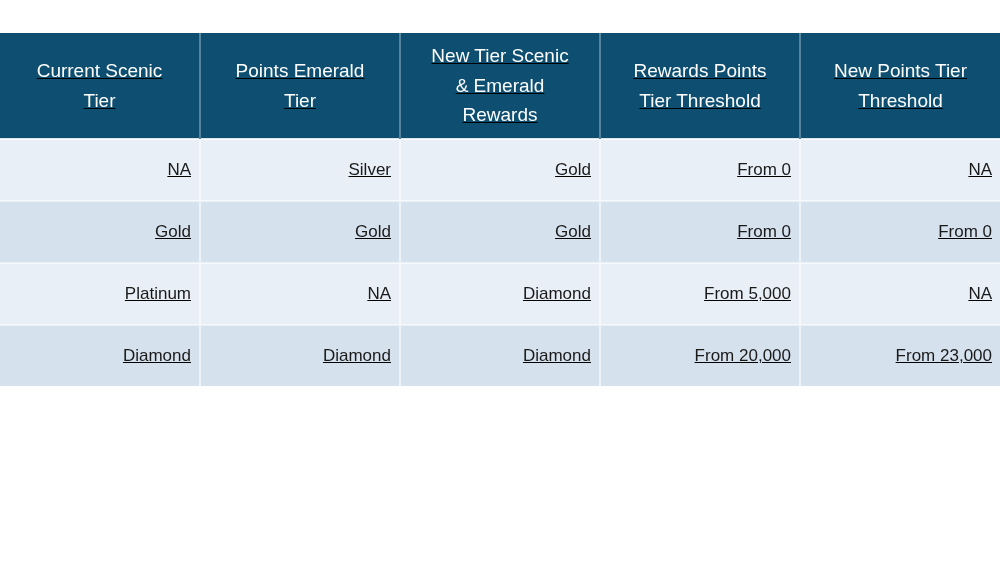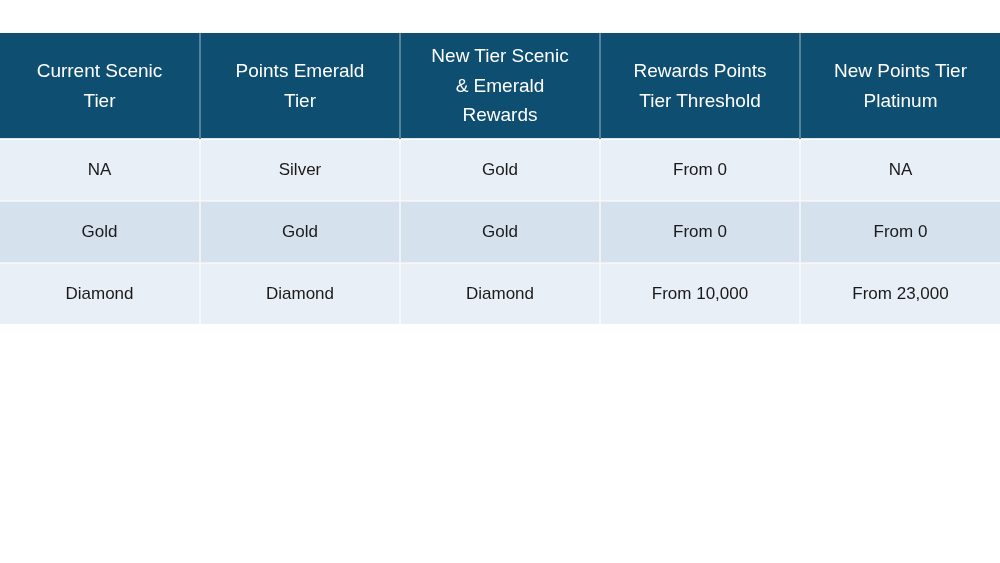--- a/index.html
+++ b/index.html
@@ -19,35 +19,36 @@
     overflow: hidden;
     background: var(--page-bg, #ffffff);
   }
   table.tier-table {
     position: absolute;
     top: 33px;
     left: 0;
     width: 1000px;
     border-collapse: collapse;
     table-layout: fixed;
+    text-decoration: underline;
   }
   table.tier-table th {
     height: 105px;
     background: var(--header-bg, #0e4f71);
     color: var(--header-text, #ffffff);
     font-size: 19px;
     font-weight: 400;
     line-height: 1.55;
     text-align: center;
     vertical-align: middle;
     padding: 0 26px;
   }
   table.tier-table td {
     height: 60px;
-    text-align: center;
+    text-align: right;
     vertical-align: middle;
     font-size: 17px;
     font-weight: 400;
     color: var(--body-text, #1a1a1a);
     padding: 0 8px;
   }
   tbody tr:nth-child(odd) td  { background: var(--row-light, #e9eff7); }
   tbody tr:nth-child(even) td { background: var(--row-dark, #d6e1ee); }
 
   
@@ -62,40 +63,47 @@
 <body>
 
 <div class="stage">
   <table class="tier-table">
     <thead>
       <tr>
           <th>Current Scenic Tier</th>
           <th>Points Emerald Tier</th>
           <th>New Tier Scenic &amp; Emerald Rewards</th>
           <th>Rewards Points Tier Threshold</th>
-          <th>New Points Tier Platinum</th>
+          <th>New Points Tier Threshold</th>
         </tr>
     </thead>
     <tbody>
         <tr>
           <td>NA</td>
           <td>Silver</td>
           <td>Gold</td>
           <td>From 0</td>
           <td>NA</td>
         </tr>
         <tr>
           <td>Gold</td>
           <td>Gold</td>
           <td>Gold</td>
           <td>From 0</td>
           <td>From 0</td>
         </tr>
         <tr>
+          <td>Platinum</td>
+          <td>NA</td>
+          <td>Diamond</td>
+          <td>From 5,000</td>
+          <td>NA</td>
+        </tr>
+        <tr>
           <td>Diamond</td>
           <td>Diamond</td>
           <td>Diamond</td>
-          <td>From 10,000</td>
+          <td>From 20,000</td>
           <td>From 23,000</td>
         </tr>
       </tbody>
   </table>
 </div>
 
 </body></html>

